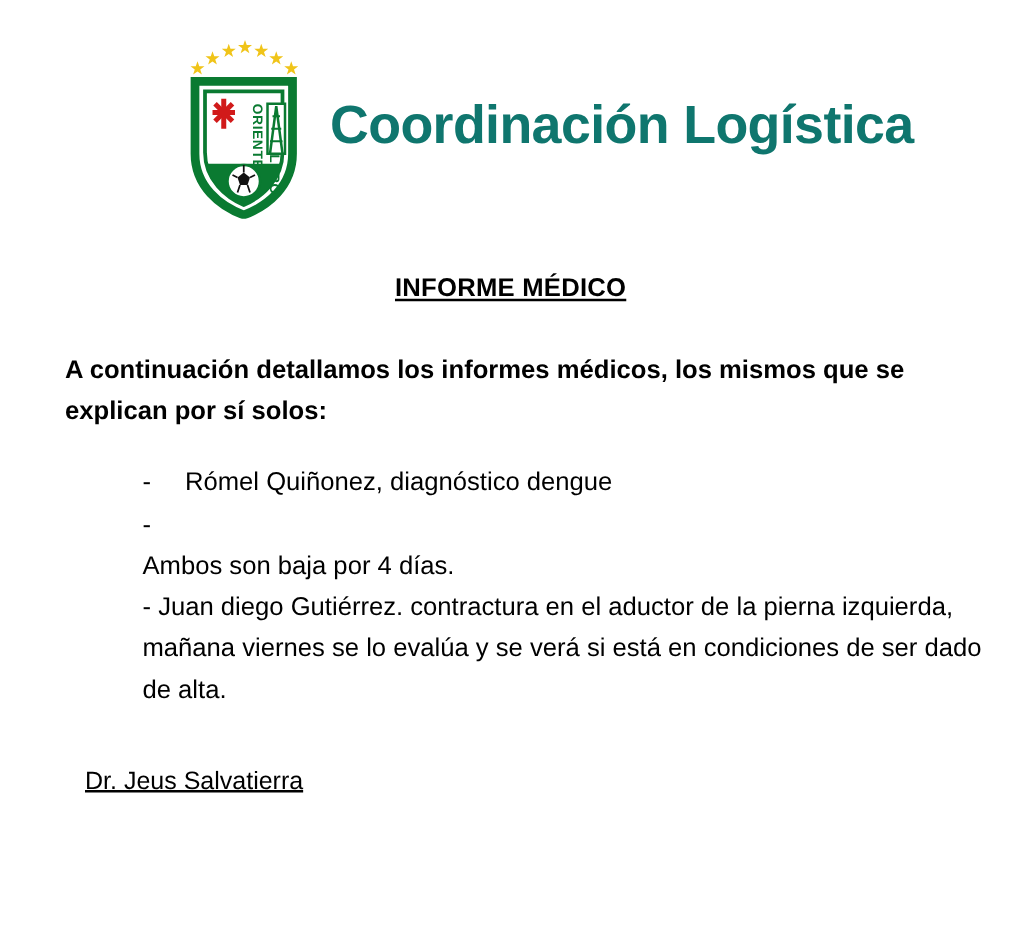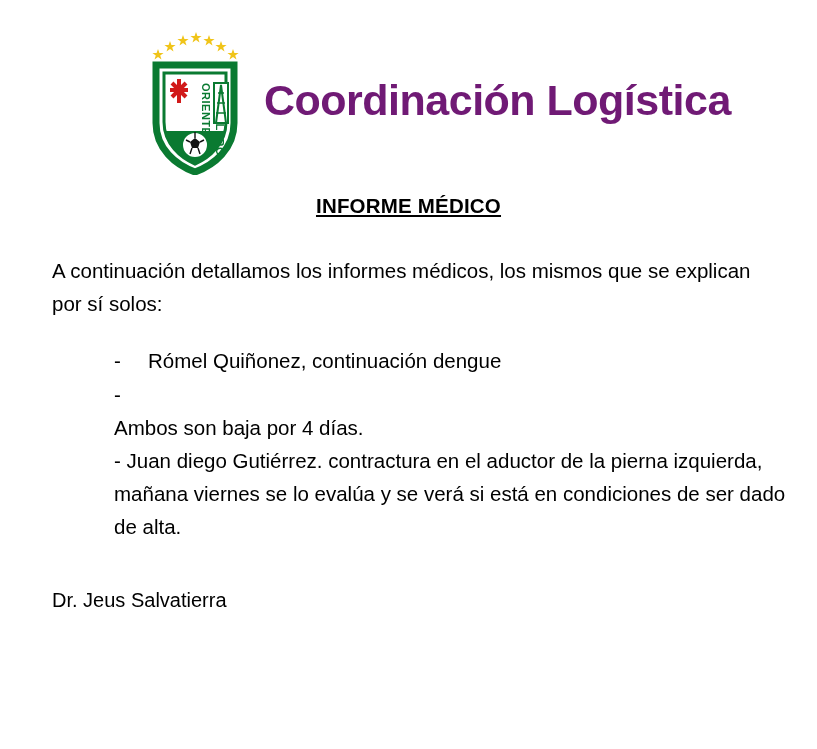--- a/index.html
+++ b/index.html
@@ -37,41 +37,42 @@
   }
   .crest svg {
     display: block;
   }
   .org-title {
     font-size: 43px;
     font-weight: bold;
     letter-spacing: -0.5px;
     margin-left: 14px;
     white-space: nowrap;
-    color: #701a75;
+    color: #0f766e;
   }
 
   
   .doc-title {
     text-align: center;
     font-size: 20.5px;
     font-weight: bold;
     text-decoration: underline;
-    margin-top: 19px;
+    margin-top: 44px;
     letter-spacing: 0.2px;
   }
 
   .content {
     margin: 36px 52px 0 52px;
     font-size: 20.5px;
     line-height: 1.62;
   }
   .intro {
     margin: 0;
     width: 700px;
+    font-weight: bold;
   }
 
   .bullets {
     margin: 24px 0 0 0;
     padding: 0;
     list-style: none;
   }
   .bullets li {
     display: flex;
     margin-left: 62px;
@@ -88,21 +89,22 @@
   .para-block p {
     margin: 0;
   }
 
   .signature {
     margin: 42px 52px 0 52px;
     font-size: 20px;
     line-height: 1.45;
   }
   .signature div {
-    margin: 0;
+    margin: 16px;
+    text-decoration: underline;
   }
 </style>
 </head>
 <body>
 
 <div class="page">
 
   <div class="header">
 
     <div class="crest">
@@ -151,21 +153,21 @@
 
   <div class="doc-title">INFORME MÉDICO</div>
 
   <div class="content">
 
     <p class="intro">A continuación detallamos los informes médicos, los mismos que se explican por sí solos:</p>
 
     <ul class="bullets">
       <li>
         <span class="dash">-</span>
-        <span>Rómel Quiñonez, continuación dengue</span>
+        <span>Rómel Quiñonez, diagnóstico dengue</span>
       </li>
       <li>
         <span class="dash">-</span>
       </li>
     </ul>
 
     <div class="para-block">
       <p>Ambos son baja por 4 días.</p>
       <p>- Juan diego Gutiérrez. contractura en el aductor de la pierna izquierda, mañana viernes se lo evalúa y se verá si está en condiciones de ser dado de alta.</p>
     </div>

